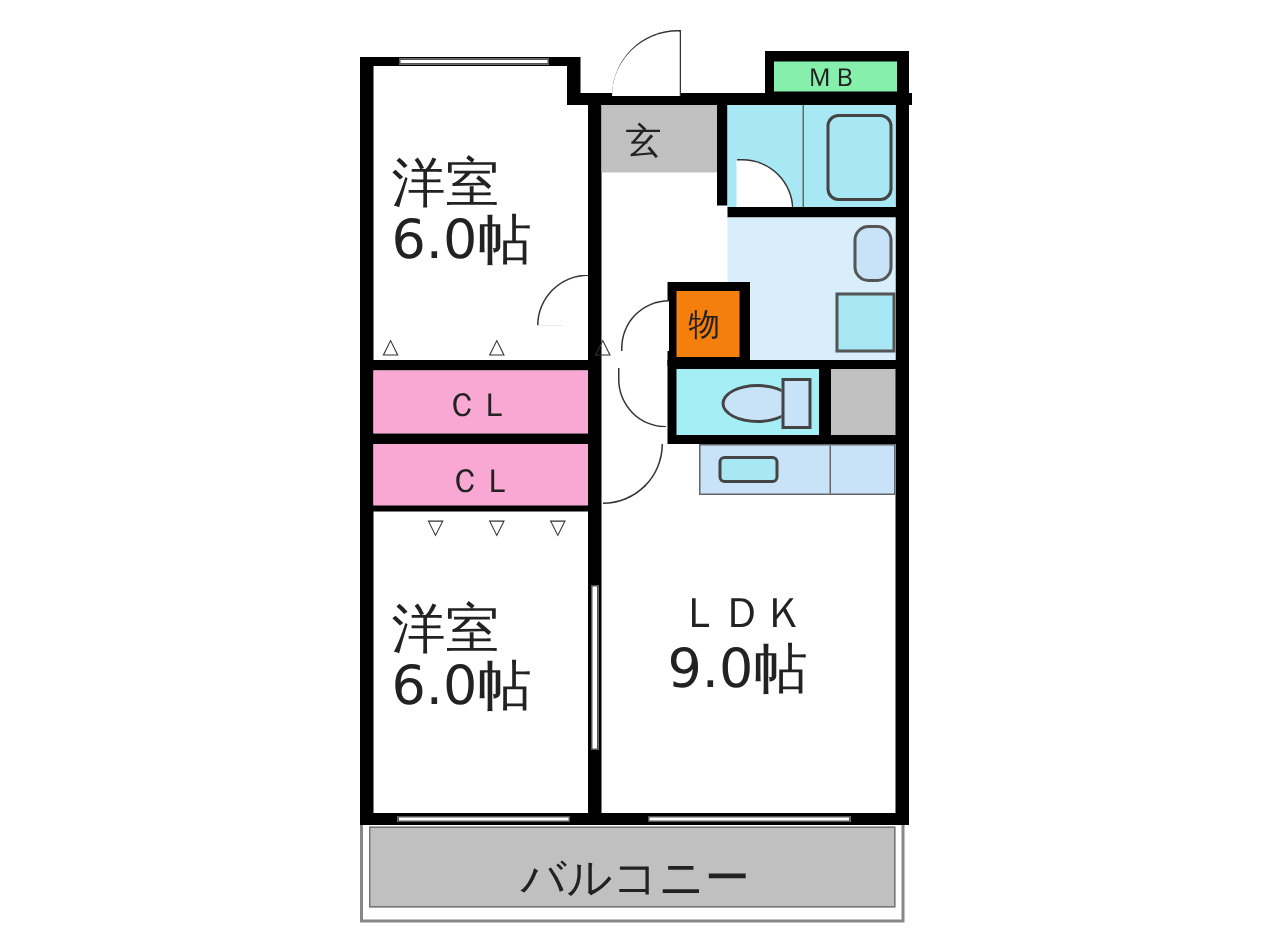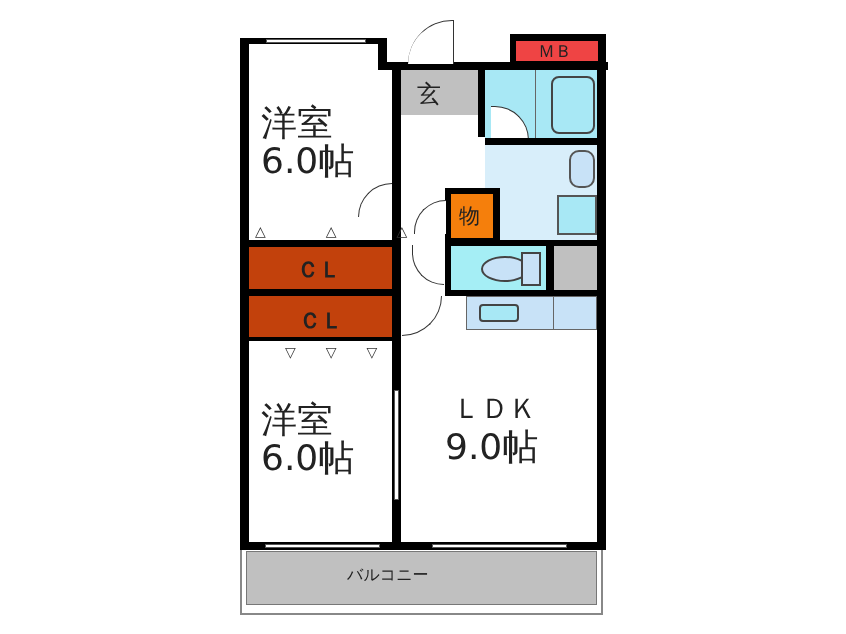--- a/index.html
+++ b/index.html
@@ -2,41 +2,41 @@
 <html><head>
 <meta charset="utf-8">
 <style>
   html,body{margin:0;padding:0;background:#fff;}
   body{width:846px;height:634px;position:relative;overflow:hidden;font-family:"DejaVu Sans",sans-serif;}
   .abs{position:absolute;box-sizing:border-box;}
   .wall{position:absolute;background:#000;}
   .lbl{position:absolute;color:#222;white-space:nowrap;}
   .room-label{font-size:36px;line-height:34px;}
   .sm-label{font-size:22px;}
-  .cl{background:#c2410c;font-weight:bold;}
+  .cl{background:#f9a8d4;}
   .win{position:absolute;background:#fff;border:1px solid #555;box-sizing:border-box;}
   .door{position:absolute;border:1.5px solid #333;box-sizing:border-box;background:#fff;}
 </style>
 </head>
 <body>
 
 <div class="abs" style="left:240px;top:545px;width:363px;height:70px;border:2px solid #888;background:#fff;">
   <div class="abs" style="left:4px;top:4px;right:4px;bottom:8px;background:#c0c0c0;border:1px solid #777;"></div>
-  <div class="lbl sm-label" style="left:105px;top:18px;font-size:16px;">バルコニー</div>
+  <div class="lbl sm-label" style="left:105px;top:18px;font-size:30px;">バルコニー</div>
 </div>
 
 <div class="wall" style="left:240px;top:38px;width:9px;height:512px;"></div>
 <div class="wall" style="left:240px;top:38px;width:145px;height:6px;"></div>
 <div class="wall" style="left:378px;top:38px;width:9px;height:30px;"></div>
 <div class="wall" style="left:378px;top:62px;width:230px;height:8px;"></div>
 <div class="wall" style="left:510px;top:34px;width:96px;height:30px;"></div>
 <div class="wall" style="left:597px;top:34px;width:9px;height:516px;"></div>
 <div class="wall" style="left:240px;top:542px;width:366px;height:8px;"></div>
 
-<div class="abs" style="left:516px;top:41px;width:82px;height:20px;background:#ef4444;">
+<div class="abs" style="left:516px;top:41px;width:82px;height:20px;background:#86efac;">
   <div class="lbl" style="left:22px;top:-1px;font-size:17px;">ＭＢ</div>
 </div>
 
 <div class="win" style="left:266px;top:39px;width:100px;height:4px;"></div>
 
 <div class="abs" style="left:249px;top:44px;width:145px;height:194px;">
   <div class="lbl room-label" style="left:12px;top:62px;">洋室</div>
   <div class="lbl room-label" style="left:12px;top:100px;">6.0帖</div>
 </div>
 <div class="wall" style="left:392px;top:62px;width:9px;height:480px;"></div>

